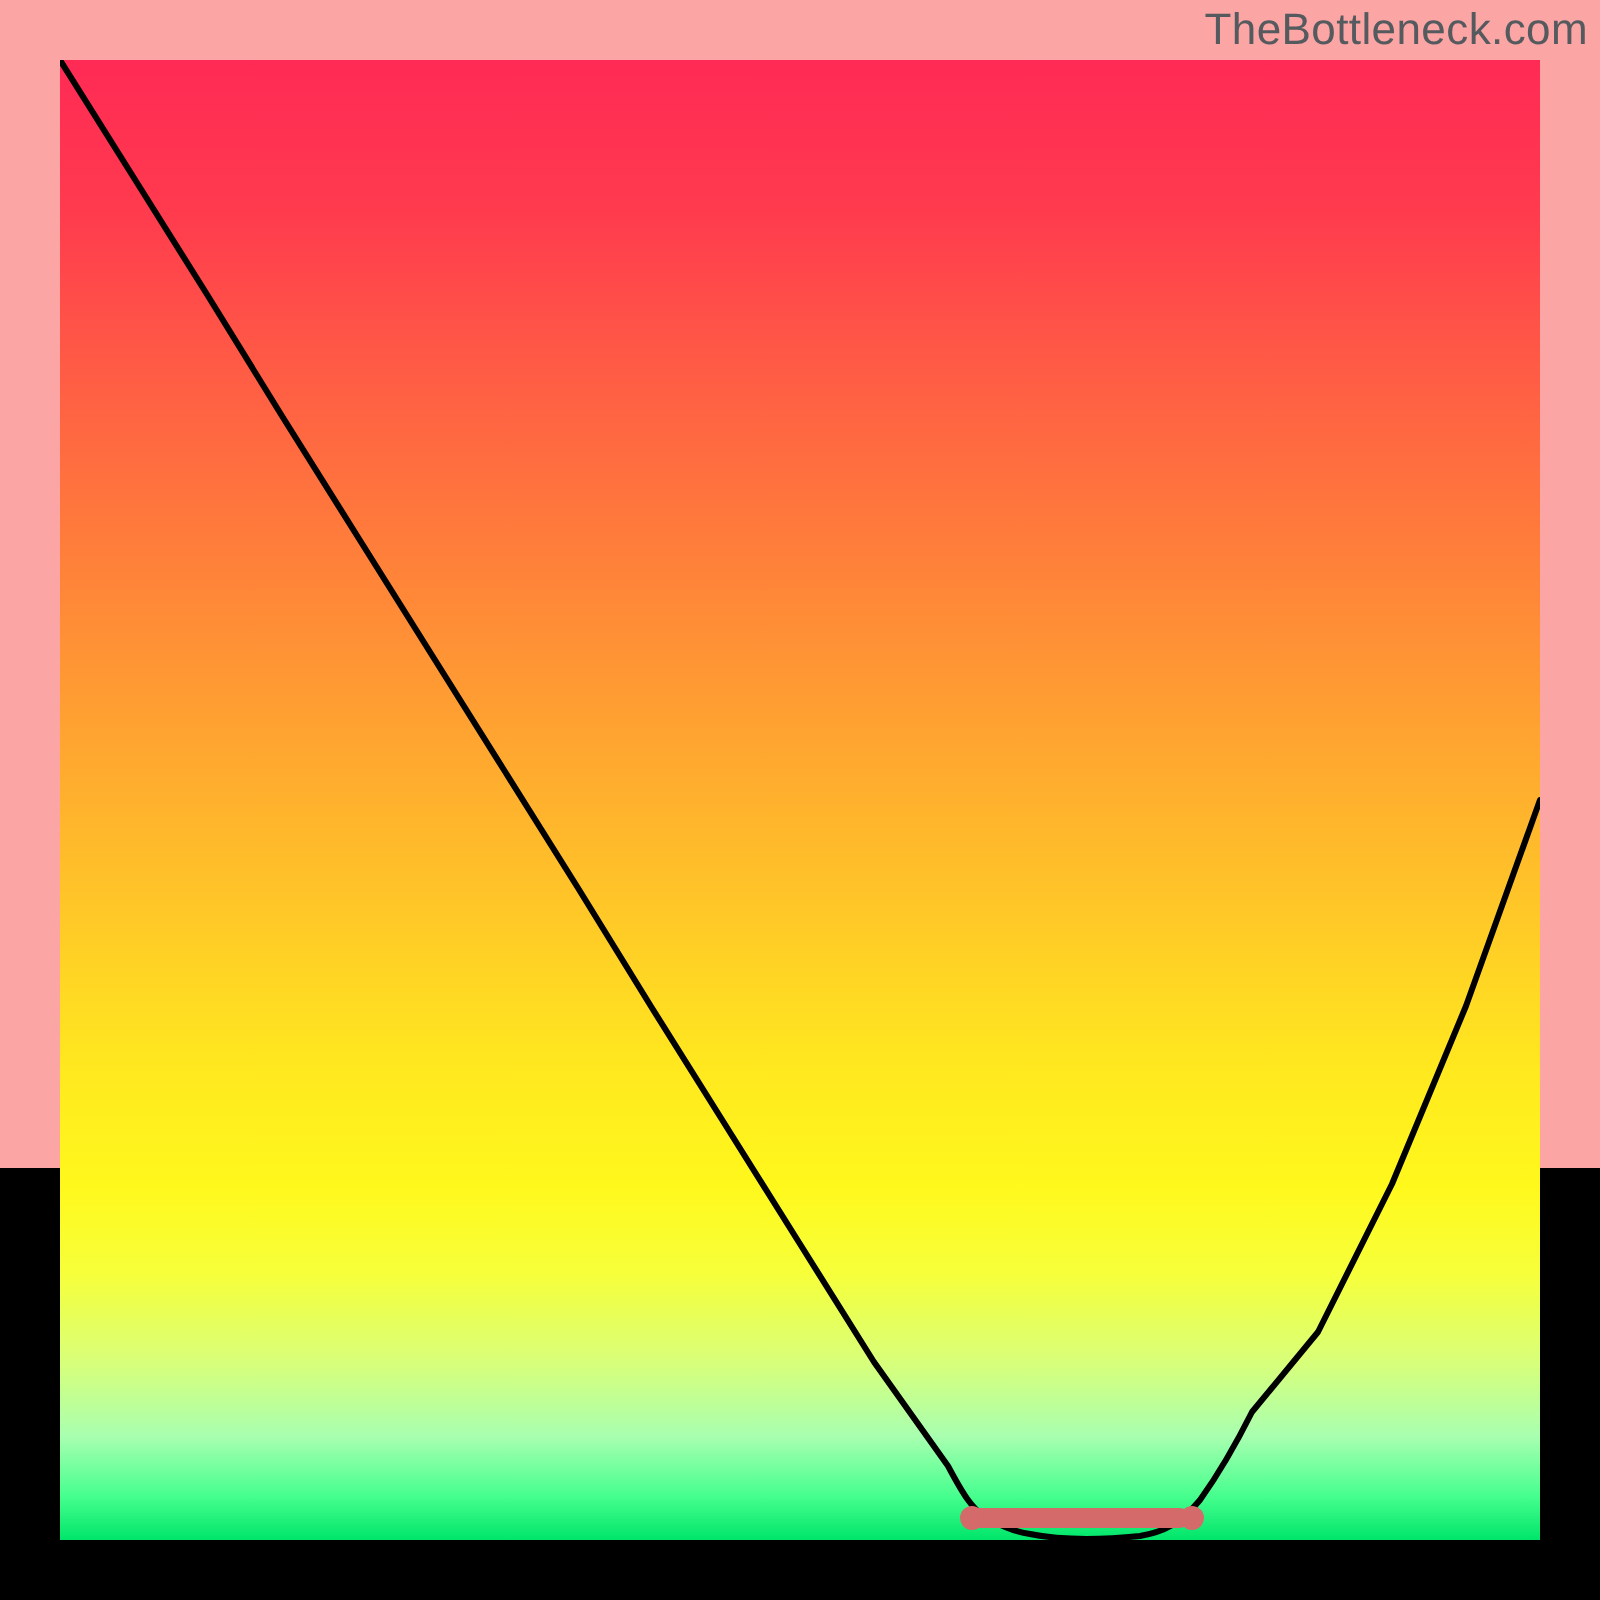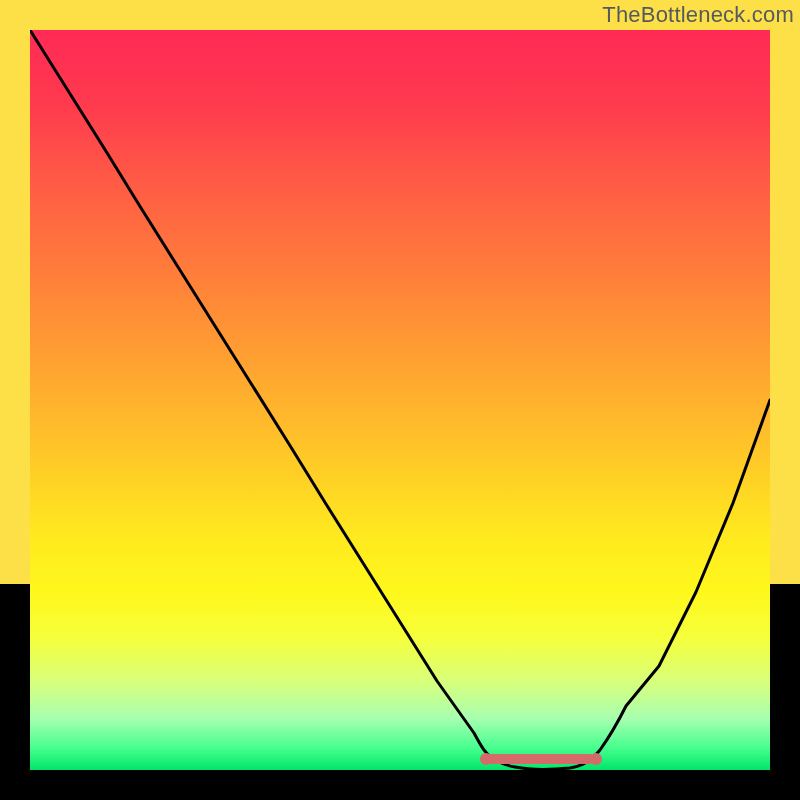--- a/index.html
+++ b/index.html
@@ -8,21 +8,21 @@
     width: 800px;
     height: 800px;
     background: #000;
     overflow: hidden;
     font-family: Arial, Helvetica, sans-serif;
   }
   .frame {
     position: relative;
     width: 800px;
     height: 584px;
-    background: #fde047;
+    background: #fca5a5;
   }
   .watermark {
     position: absolute;
     top: 2px;
     right: 6px;
     font-size: 22px;
     font-weight: 500;
     color: #555a5e;
     letter-spacing: 0.2px;
     z-index: 10;

